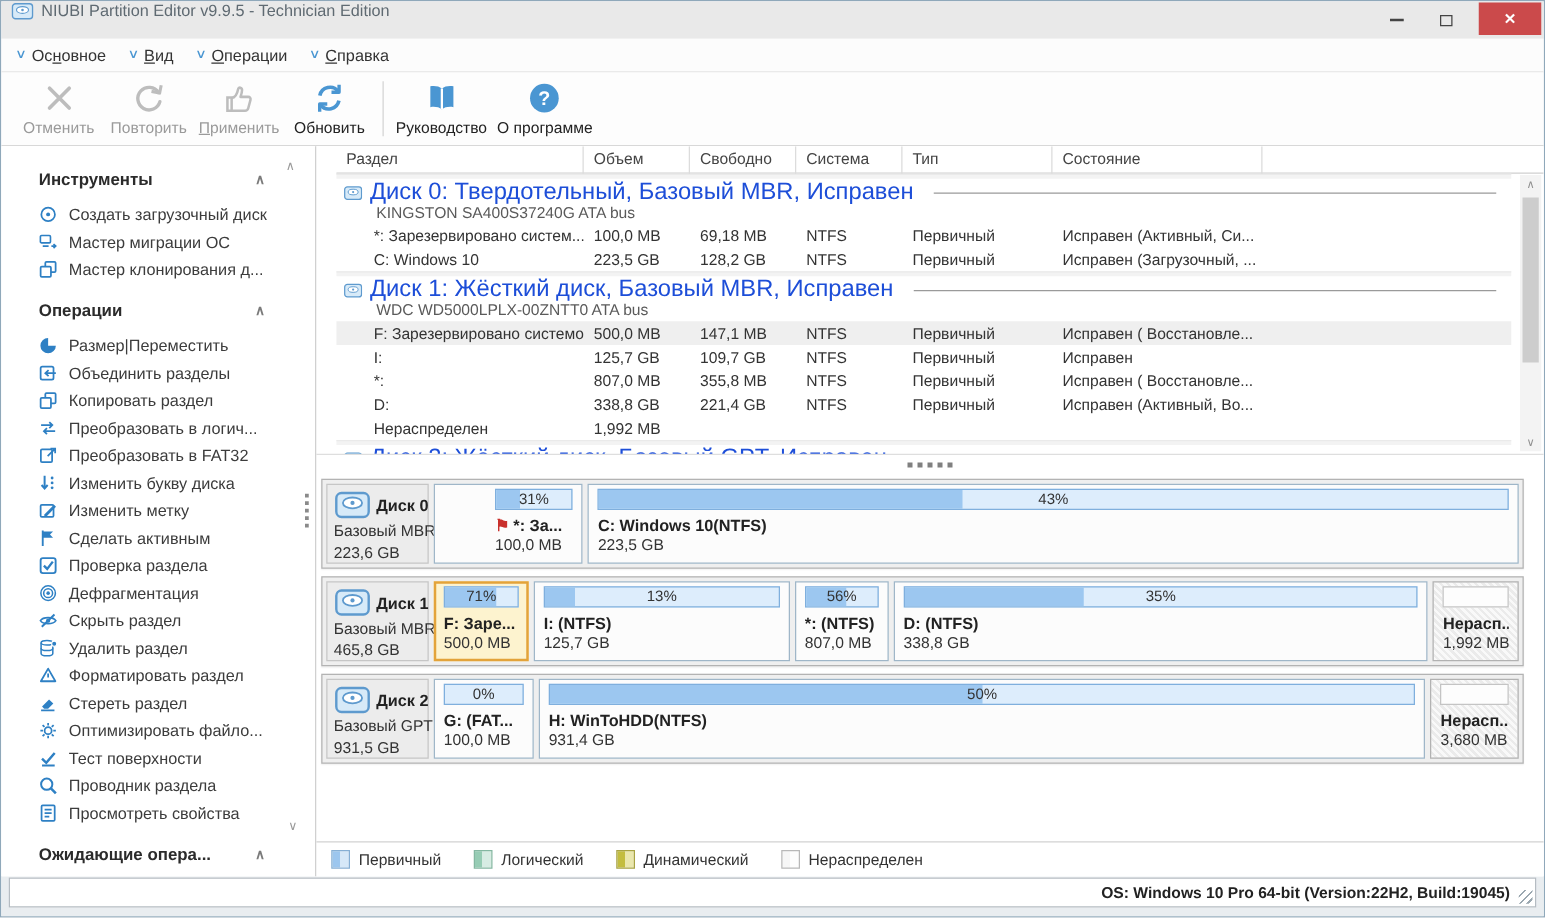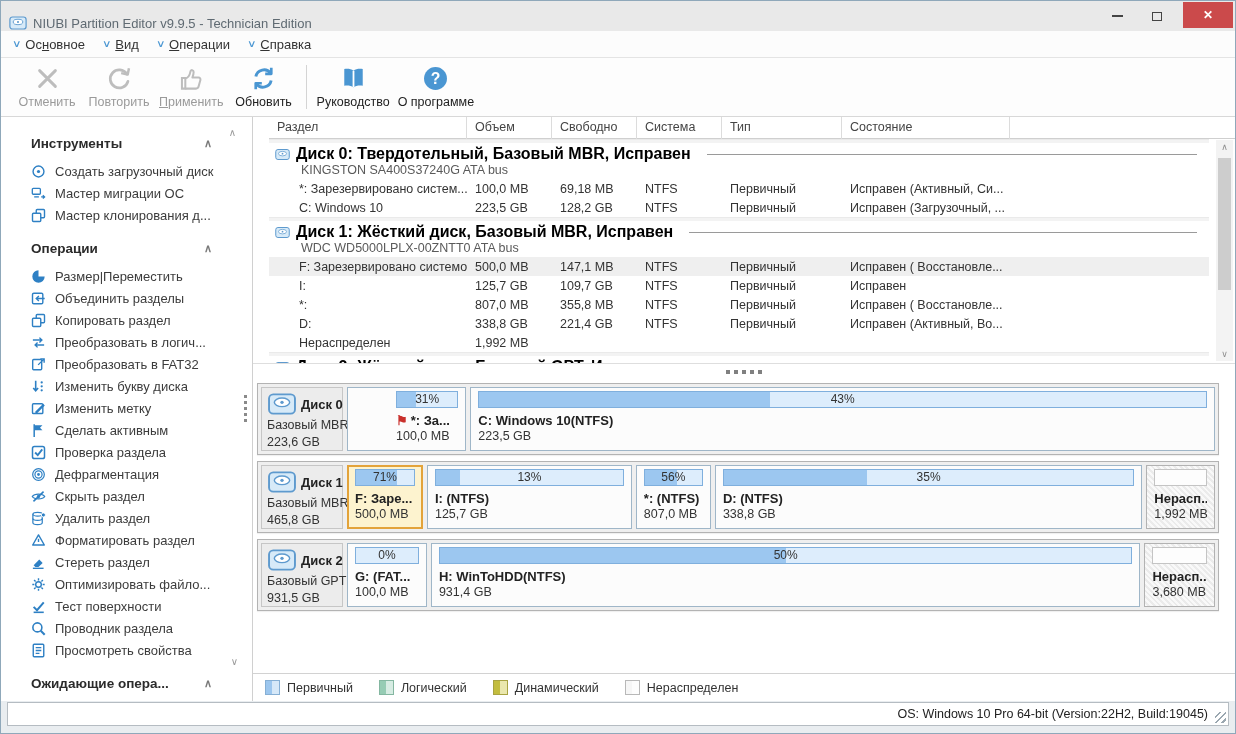--- a/index.html
+++ b/index.html
@@ -3,21 +3,21 @@
 <meta charset="utf-8">
 <style>
   * { margin:0; padding:0; box-sizing:border-box; }
   html,body { background:#cfd6db; }
   body { font-family:"Liberation Sans", sans-serif; }
   .window{
     width:1236px;height:734px;background:#fff;border:1px solid #8fa8ba;
     display:flex;flex-direction:column;overflow:hidden;position:relative;
   }
   
-  .titlebar{height:30px;background:#e9e9e9;display:flex;align-items:flex-end;padding-left:8px;flex:0 0 auto;}
+  .titlebar{height:30px;background:#e9e9e9;display:flex;align-items:flex-start;padding-left:8px;flex:0 0 auto;}
   .app-icon{width:18px;height:16px;margin-right:6px;}
   .title-text{font-size:13px;color:#5f6a72;}
   .win-controls{margin-left:auto;display:flex;align-items:center;height:100%;}
   .wc-btn{width:40px;height:26px;display:flex;align-items:center;justify-content:center;color:#333;cursor:default;}
   .wc-min-glyph{width:11px;height:0;border-top:2px solid #444;display:block;}
   .wc-max-glyph{width:10px;height:9px;border:1.5px solid #444;display:block;}
   .wc-close{width:50px;height:26px;background:#cb4a4b;color:#fff;display:flex;align-items:center;justify-content:center;font-size:12px;font-weight:bold;margin:0 2px 2px 6px;}
   
   .menubar{height:27px;background:#fcfcfc;border-bottom:1px solid #e4e4e4;display:flex;align-items:center;padding-left:12px;gap:18px;flex:0 0 auto;}
   .menu-item{display:flex;align-items:center;gap:5px;font-size:13px;color:#333;cursor:default;}
@@ -49,21 +49,21 @@
   
   .table-wrap{height:246px;flex:0 0 auto;position:relative;overflow:hidden;margin-left:16px;}
   .tbl-grid{display:grid;grid-template-columns:198px 85px 85px 85px 120px 168px 1fr;}
   .tbl-header{border-bottom:1px solid #cfcfcf;height:22px;}
   .tbl-header .hc{font-size:12.5px;color:#444;padding:3px 0 0 8px;border-right:1px solid #dcdcdc;height:22px;}
   .tbl-header .hc.last{border-right:none;}
   .tbl-body{padding-right:26px;}
   .grp-band{height:4px;background:#f3f3f3;border-top:1px solid #eaeaea;}
   .grp-header{padding:2px 4px 0 6px;}
   .grp-line1{display:flex;align-items:center;gap:6px;height:18px;}
-  .grp-title{font-size:16px;font-weight:bold;color:#000000;white-space:nowrap;}
+  .grp-title{font-size:19px;font-weight:normal;color:#1d4ed8;white-space:nowrap;}
   .grp-rule{flex:1 1 auto;height:1px;background:#9a9a9a;margin:0 8px 0 10px;}
   .grp-sub{font-size:12.5px;color:#5a5a5a;padding-left:26px;height:16px;white-space:nowrap;}
   .tbl-row{height:19px;align-items:center;font-size:12.5px;color:#333;}
   .tbl-row.selected{background:#efefef;}
   .tbl-row .c{padding-left:8px;white-space:nowrap;overflow:hidden;}
   .tbl-row .c.first{padding-left:30px;}
   .disk-ic-small{width:15px;height:13px;flex:0 0 auto;}
   
   .tbl-scroll{position:absolute;top:23px;right:2px;width:17px;bottom:2px;background:#f3f3f3;display:flex;flex-direction:column;align-items:center;}
   .tbl-scroll .arr{color:#8f8f8f;font-size:9px;height:14px;line-height:14px;}
@@ -90,21 +90,21 @@
   .part.unalloc .pbar{border-color:#c4c4c4;background:#fdfdfd;}
   .p-label{font-size:13px;font-weight:bold;color:#222;white-space:nowrap;overflow:hidden;height:18px;display:flex;align-items:center;gap:3px;}
   .p-flag{color:#c9302c;font-size:13px;line-height:1;}
   .p-size{font-size:12.5px;color:#333;white-space:nowrap;overflow:hidden;height:17px;}
   
   .legend{height:28px;flex:0 0 auto;border-top:1px solid #d2d2d2;display:flex;align-items:center;gap:26px;padding-left:12px;background:#fff;}
   .lg-item{display:flex;align-items:center;gap:7px;font-size:12.5px;color:#333;}
   .lg-sw{width:15px;height:15px;border:1px solid #999;}
   
   .status-strip{height:32px;flex:0 0 auto;background:#e9edf0;padding:1px 6px 7px 6px;}
-  .statusbar{height:24px;background:#fff;border:1px solid #b5bcc2;display:flex;align-items:center;justify-content:flex-end;padding-right:20px;font-size:12.5px;color:#222;position:relative;}
+  .statusbar{height:24px;background:#fff;border:1px solid #b5bcc2;display:flex;align-items:center;justify-content:flex-end;padding-right:20px;font-size:12.5px;color:#222;position:relative;font-weight:bold;}
   .resize-grip{position:absolute;right:2px;bottom:2px;width:11px;height:11px;
     background:repeating-linear-gradient(135deg,transparent 0 3px,#9aa7b0 3px 4.5px);}
   svg{display:block;}
 </style>
 </head>
 <body>
 
 <svg width="0" height="0" style="position:absolute" aria-hidden="true">
   <defs>
     <symbol id="sym-drive" viewBox="0 0 24 20">

